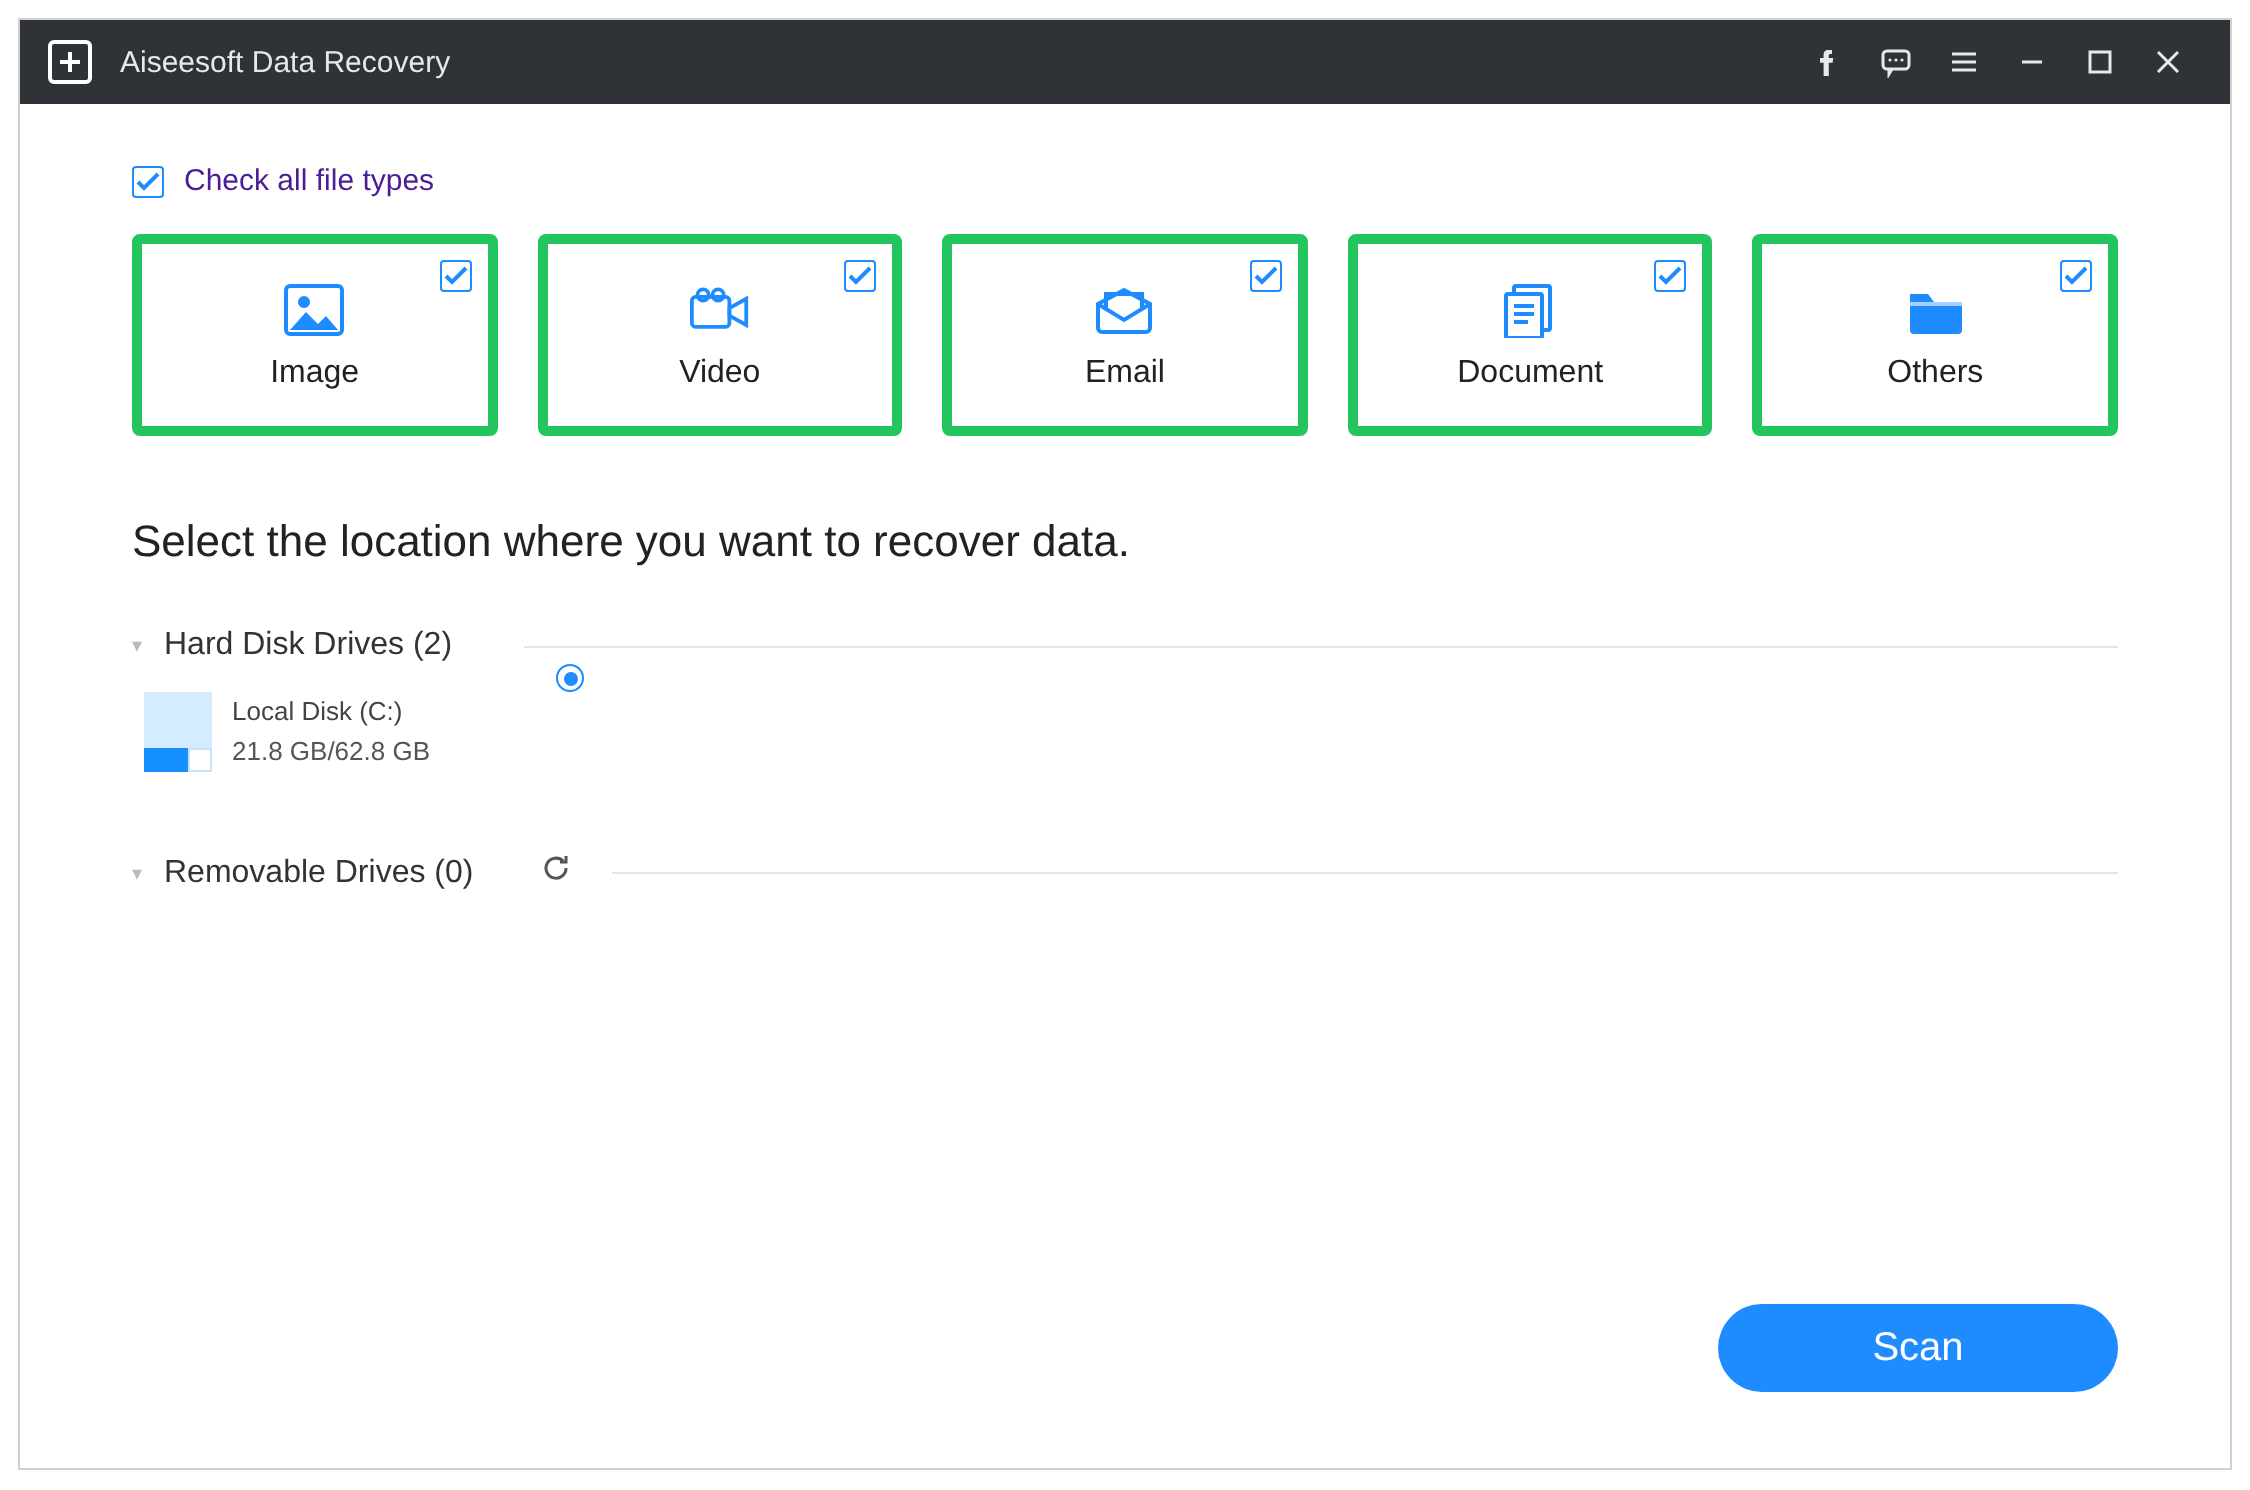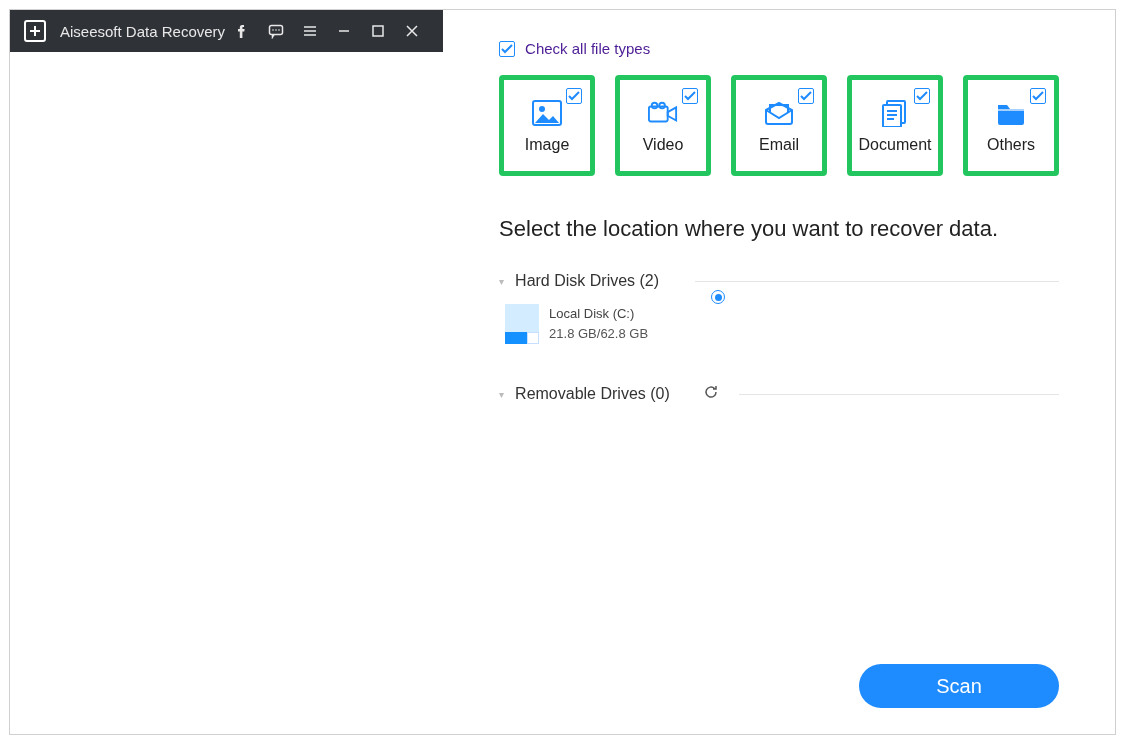--- a/index.html
+++ b/index.html
@@ -1,17 +1,17 @@
 <!DOCTYPE html>
 <html><head>
 <meta charset="utf-8">
 <style>
   * { box-sizing: border-box; margin: 0; padding: 0; }
   html, body { width: 1125px; height: 745px; font-family: "Segoe UI", Arial, sans-serif; background: #fff; }
-  .app-window { width: 1107px; height: 726px; margin: 9px; border: 1px solid #d0d0d0; background: #fff; display: flex; flex-direction: row; }
+  .app-window { width: 1107px; height: 726px; margin: 9px; border: 1px solid #d0d0d0; background: #fff; display: flex; flex-direction: column; }
   
   .titlebar { height: 42px; background: #2f3237; color: #fff; display: flex; align-items: center; padding: 0 14px; }
   .titlebar .logo { width: 22px; height: 22px; border: 2px solid #fff; border-radius: 3px; position: relative; display: flex; align-items: center; justify-content: center; }
   .titlebar .logo svg { width: 12px; height: 12px; }
   .titlebar .title { margin-left: 14px; font-size: 15px; color: #e8e8e8; }
   .titlebar .spacer { flex: 1; }
   .titlebar .ctrl { width: 34px; height: 42px; display: flex; align-items: center; justify-content: center; cursor: pointer; }
   .titlebar .ctrl svg { width: 16px; height: 16px; stroke: #e8e8e8; fill: none; stroke-width: 1.5; }
   
   .content { flex: 1; padding: 30px 56px 20px 56px; position: relative; }
@@ -45,21 +45,21 @@
   .drive-icon .bottom { height: 12px; width: 26px; position: relative; }
   .drive-icon.blue .top { background: #d3ecff; }
   .drive-icon.blue .bottom { background: #1491ff; }
   .drive-icon.blue .bottom::after { content:""; position:absolute; right:-8px; bottom:0; width:10px; height:10px; background:#fff; border:1px solid #c7e0ff;}
   .drive-icon.orange .top { background: #ffe8c9; }
   .drive-icon.orange .bottom { background: #ff9b00; width: 34px; }
   .drive-info { font-size: 13px; color: #444; line-height: 1.5; }
   .drive-info .name { }
   .drive-info .size { color: #555; }
   
-  .scan-btn { position: absolute; right: 56px; bottom: 26px; width: 200px; height: 44px; background: #1e8bff; color: #fff; border: none; border-radius: 22px; font-size: 20px; cursor: pointer; }
+  .scan-btn { position: absolute; right: 56px; bottom: 38px; width: 200px; height: 44px; background: #1e8bff; color: #fff; border: none; border-radius: 22px; font-size: 20px; cursor: pointer; }
 </style>
 </head>
 <body>
 
 <div class="app-window">
 
   <div class="titlebar">
     <div class="logo">
       <svg viewBox="0 0 12 12">
           <path d="M6 1v10M1 6h10" stroke="#fff" stroke-width="2"></path>

